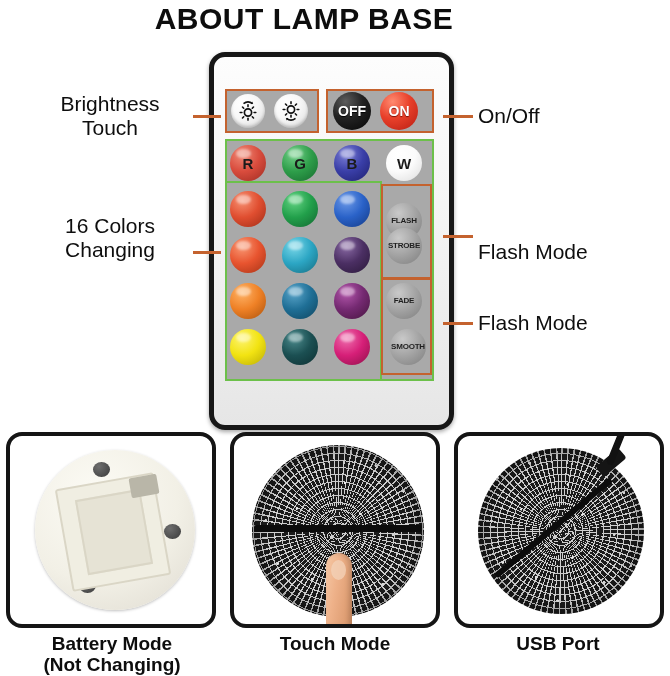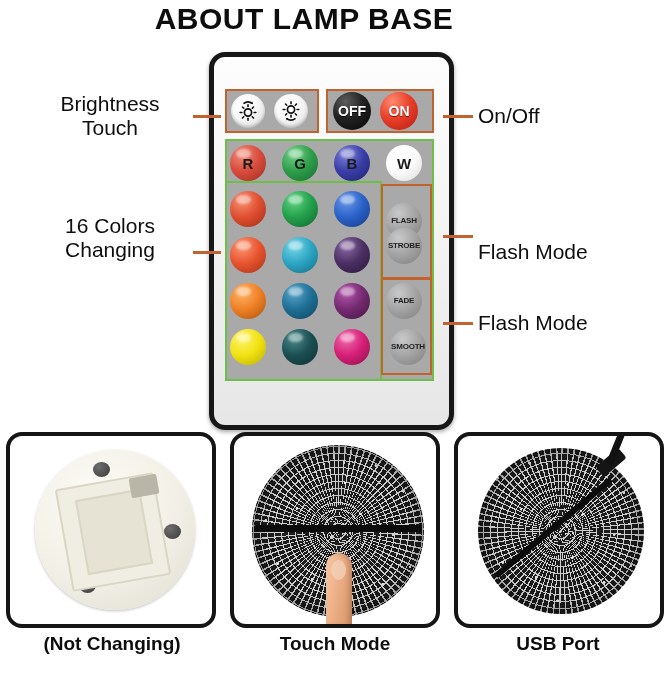--- a/index.html
+++ b/index.html
@@ -227,20 +227,21 @@
   <div class="disc disc-batt" style="left:25px;top:14px;width:160px;height:160px;">
     <div class="foot" style="left:58px;top:12px;"></div>
     <div class="foot" style="left:129px;top:74px;"></div>
     <div class="foot" style="left:44px;top:128px;"></div>
     <div class="batt-tray" style="left:28px;top:30px;width:96px;height:100px;transform:rotate(-10deg);border-radius:3px;"></div>
     <div class="batt-tray" style="left:46px;top:44px;width:62px;height:72px;transform:rotate(-10deg);background:#e6e3d5;"></div>
     <div style="position:absolute;left:95px;top:26px;width:28px;height:20px;background:#b9b6a8;transform:rotate(-10deg);border-radius:2px;"></div>
   </div>
 </div>
 <div class="pcap" style="left:0px;">
+  <div>Battery Mode</div>
   <div>(Not Changing)</div>
 </div>
 
 <div class="panel" style="left:230px;">
   <div class="disc disc-crackle" style="left:18px;top:9px;width:172px;height:172px;">
     <div class="seam" style="left:2px;top:80px;width:168px;height:7px;"></div>
   </div>
   <div class="finger" style="left:92px;top:117px;width:26px;height:74px;"></div>
   <div class="nail" style="left:97px;top:124px;width:15px;height:20px;"></div>
 </div>

